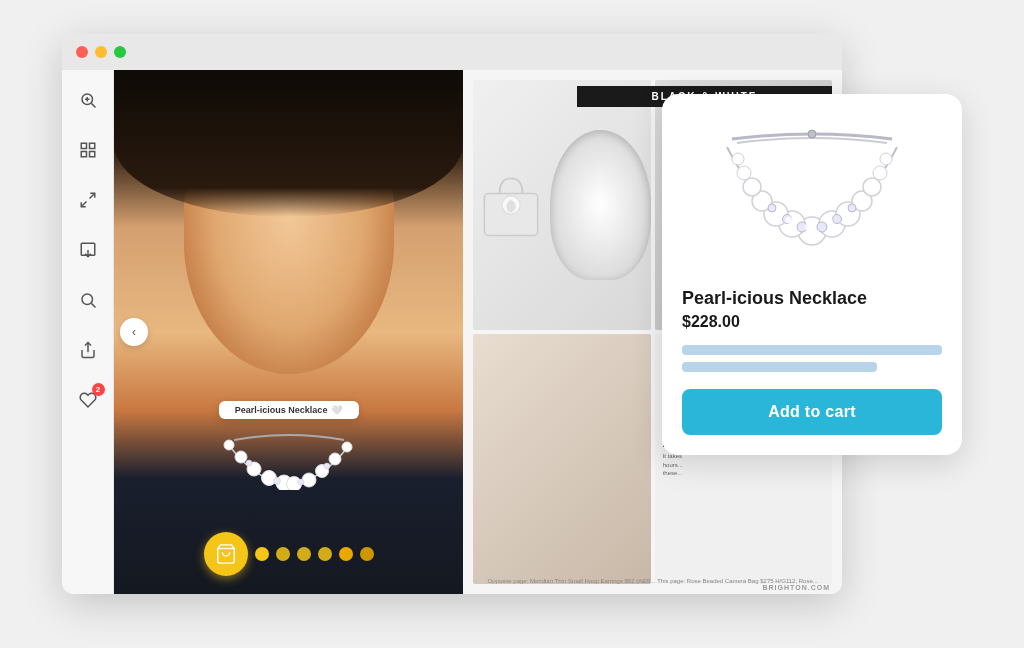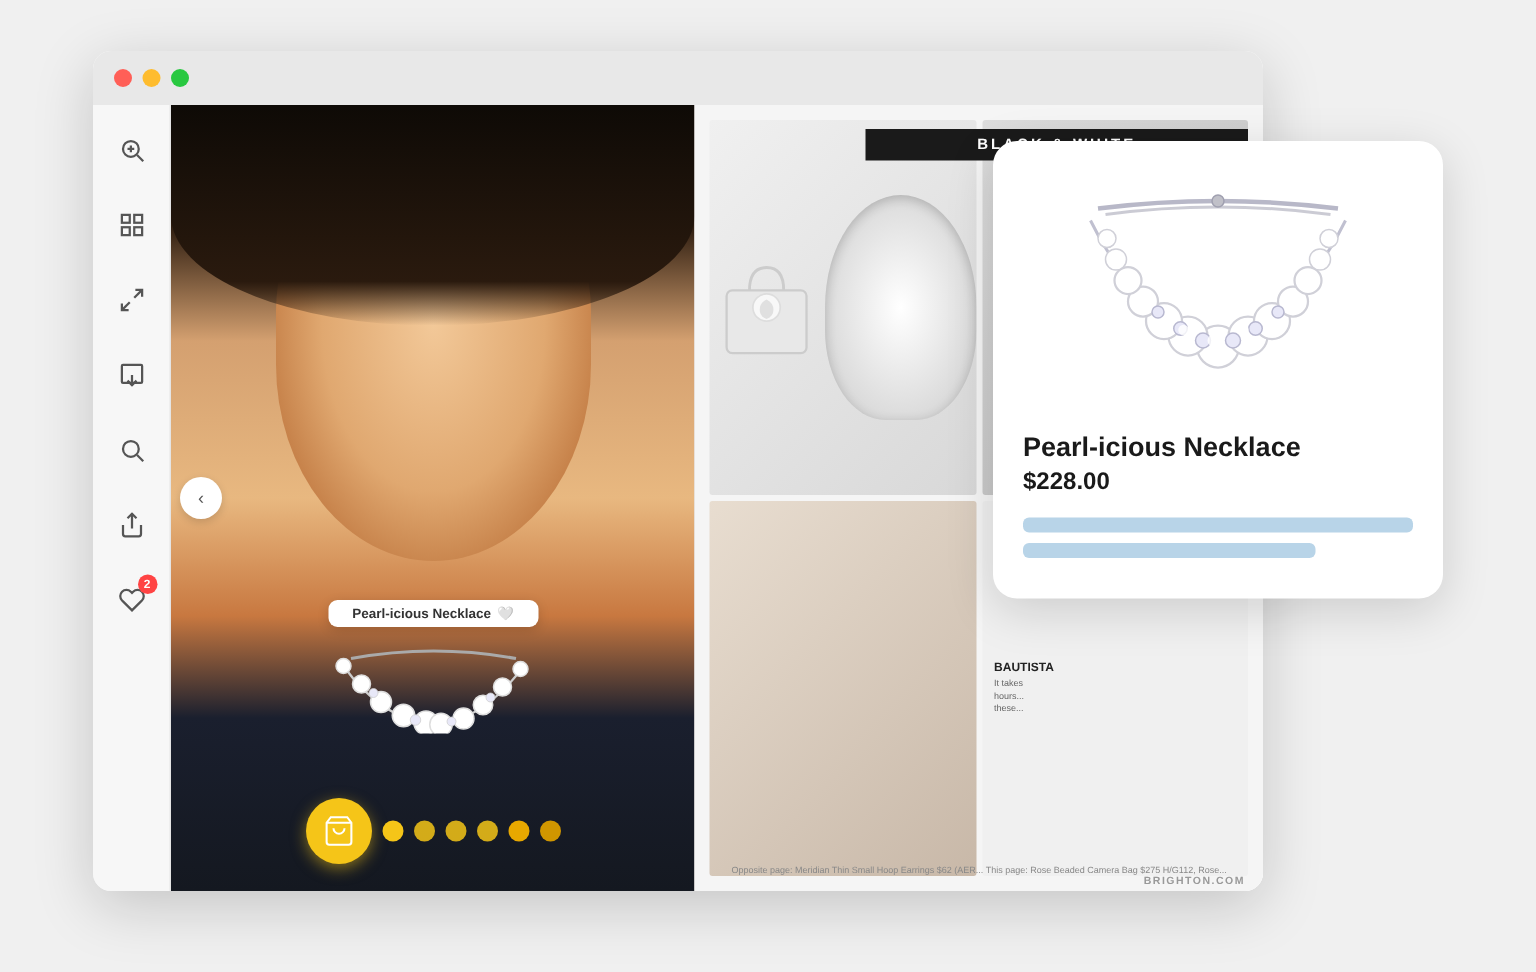--- a/index.html
+++ b/index.html
@@ -592,14 +592,15 @@
 
     
     <div class="product-name">Pearl-icious Necklace</div>
     <div class="product-price">$228.00</div>
 
     
     <div class="product-option-bar"></div>
     <div class="product-option-bar short"></div>
 
     
+    <button class="add-to-cart-btn">Add to cart</button>
   </div>
 </div>
 
 </body></html>

